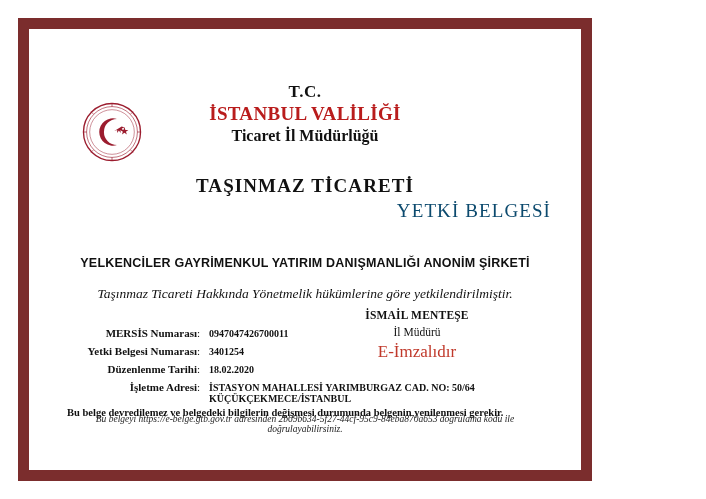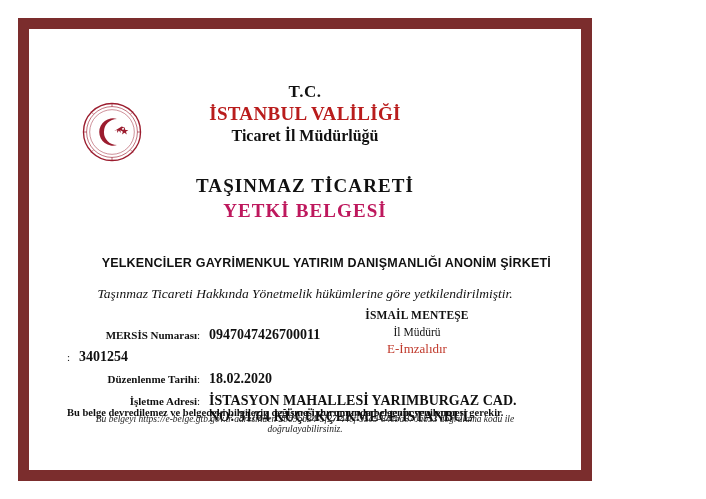--- a/index.html
+++ b/index.html
@@ -90,29 +90,30 @@
   }
   .title-line1 {
     font-size: 19px;
     font-weight: bold;
     letter-spacing: 1.1px;
     color: #111;
     line-height: 1.35;
   }
   .title-line2 {
     font-size: 19px;
-    font-weight: bold;
+    font-weight: normal;
     letter-spacing: 1.1px;
-    color: #be185d;
+    color: #0c4a6e;
     line-height: 1.35;
+    text-align: right;
   }
 
   .company {
     margin-top: 32px;
-    text-align: right;
+    text-align: center;
     font-family: "Liberation Sans", sans-serif;
     font-size: 12.5px;
     font-weight: bold;
     letter-spacing: 0.2px;
     color: #111;
   }
 
   .statement {
     margin-top: 16px;
     text-align: center;
@@ -134,21 +135,21 @@
     font-size: 11.5px;
     font-weight: bold;
     color: #111;
     letter-spacing: 0.2px;
   }
   .sig-role {
     font-size: 11.5px;
     color: #111;
   }
   .sig-esign {
-    font-size: 13px;
+    font-size: 17px;
     color: #c0392b;
   }
 
   
   .fields {
     position: absolute;
     left: 8px;
     top: 268px;
     right: 8px;
   }
@@ -165,21 +166,21 @@
     color: #111;
     text-align: right;
   }
   .field-colon {
     width: 12px;
     flex: 0 0 12px;
     font-size: 11px;
     color: #111;
   }
   .field-value {
-    font-size: 14px;
+    font-size: 10px;
     font-weight: bold;
     color: #111;
   }
 
   .notice {
     position: absolute;
     left: 8px;
     top: 348px;
     right: 8px;
     font-size: 10.5px;
@@ -249,34 +250,35 @@
 
         <div class="fields">
 
           <div class="field-row">
             <div class="field-label">MERSİS Numarası</div>
             <div class="field-colon">:</div>
             <div class="field-value">0947047426700011</div>
           </div>
 
           <div class="field-row">
+            <div class="field-label">Yetki Belgesi Numarası</div>
             <div class="field-colon">:</div>
             <div class="field-value">3401254</div>
           </div>
 
           <div class="field-row">
             <div class="field-label">Düzenlenme Tarihi</div>
             <div class="field-colon">:</div>
             <div class="field-value">18.02.2020</div>
           </div>
 
           <div class="field-row">
             <div class="field-label">İşletme Adresi</div>
             <div class="field-colon">:</div>
-            <div class="field-value">İSTASYON MAHALLESİ YARIMBURGAZ CAD.  NO: 31/64  KÜÇÜKÇEKMECE/İSTANBUL</div>
+            <div class="field-value">İSTASYON MAHALLESİ YARIMBURGAZ CAD.  NO: 50/64  KÜÇÜKÇEKMECE/İSTANBUL</div>
           </div>
 
         </div>
 
         <div class="notice">Bu belge devredilemez ve belgedeki bilgilerin değişmesi durumunda belgenin yenilenmesi gerekir.</div>
         <div class="verify">Bu belgeyi https://e-belge.gtb.gov.tr adresinden 2b69b634-5f27-44cf-95c9-84eba870a653 doğrulama kodu ile doğrulayabilirsiniz.</div>
 
       </div>
     </div>
   </div>

